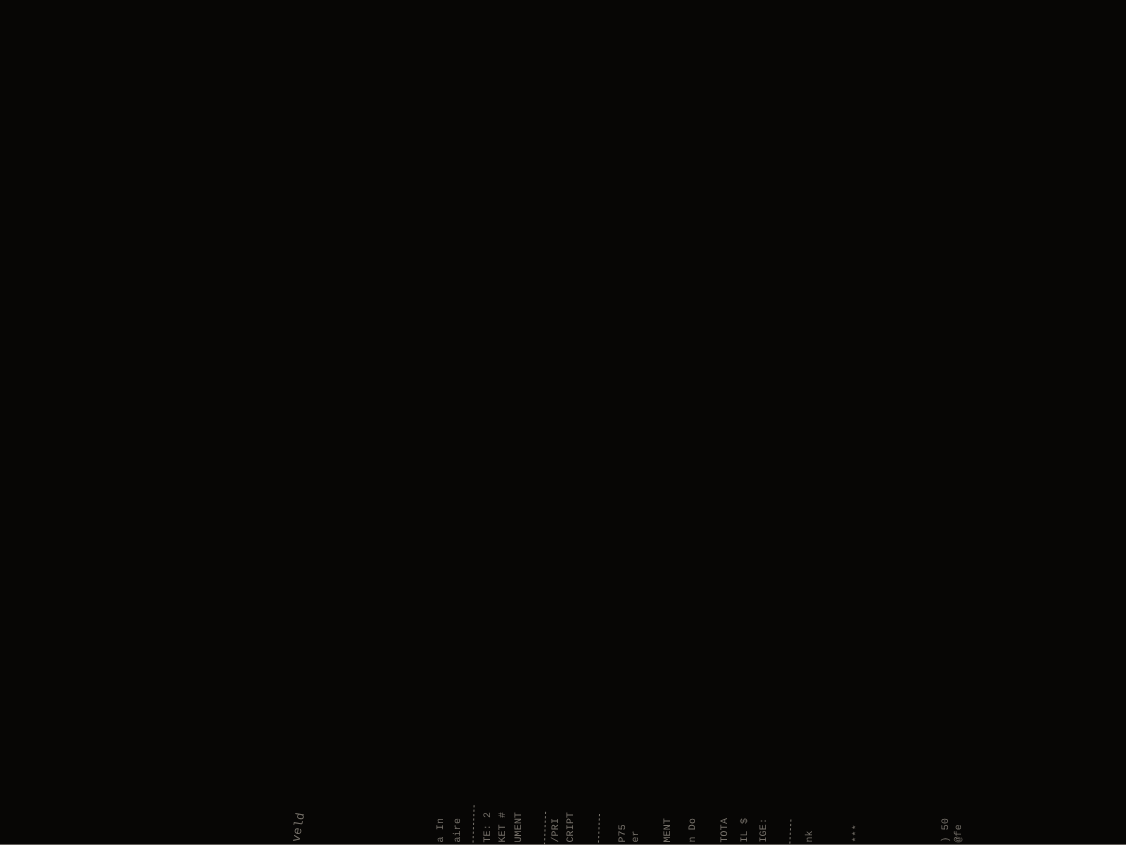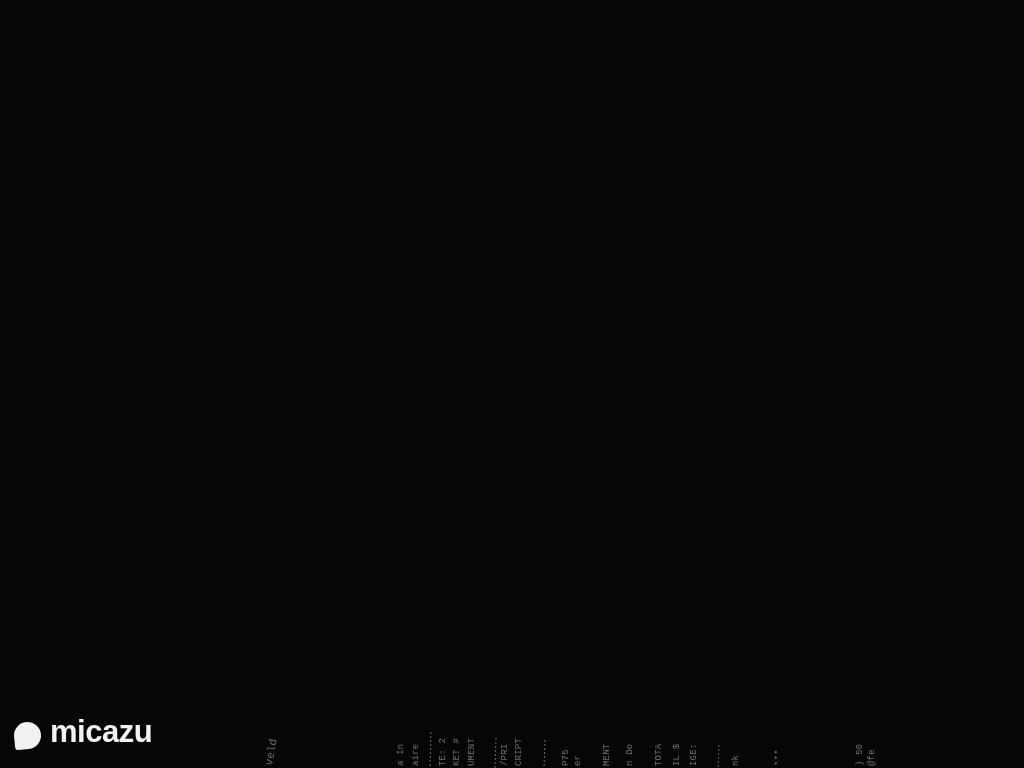--- a/index.html
+++ b/index.html
@@ -180,17 +180,13 @@
       <text class="rcpt" transform="rotate(-90 874 766)" x="874" y="766">@fe</text>
       <g stroke="#8a857d" stroke-width="0.8" stroke-dasharray="2 2">
         <path d="M431 732 L430 768"></path>
         <path d="M496 738 L495 768"></path>
         <path d="M545 740 L544 768"></path>
         <path d="M719 745 L718 768"></path>
       </g>
     </g>
   </svg>
 
-  <div class="logo">
-    <div class="logo-blob"></div>
-    <div class="logo-text">micazu</div>
-  </div>
 </div>
 
 </body></html>

